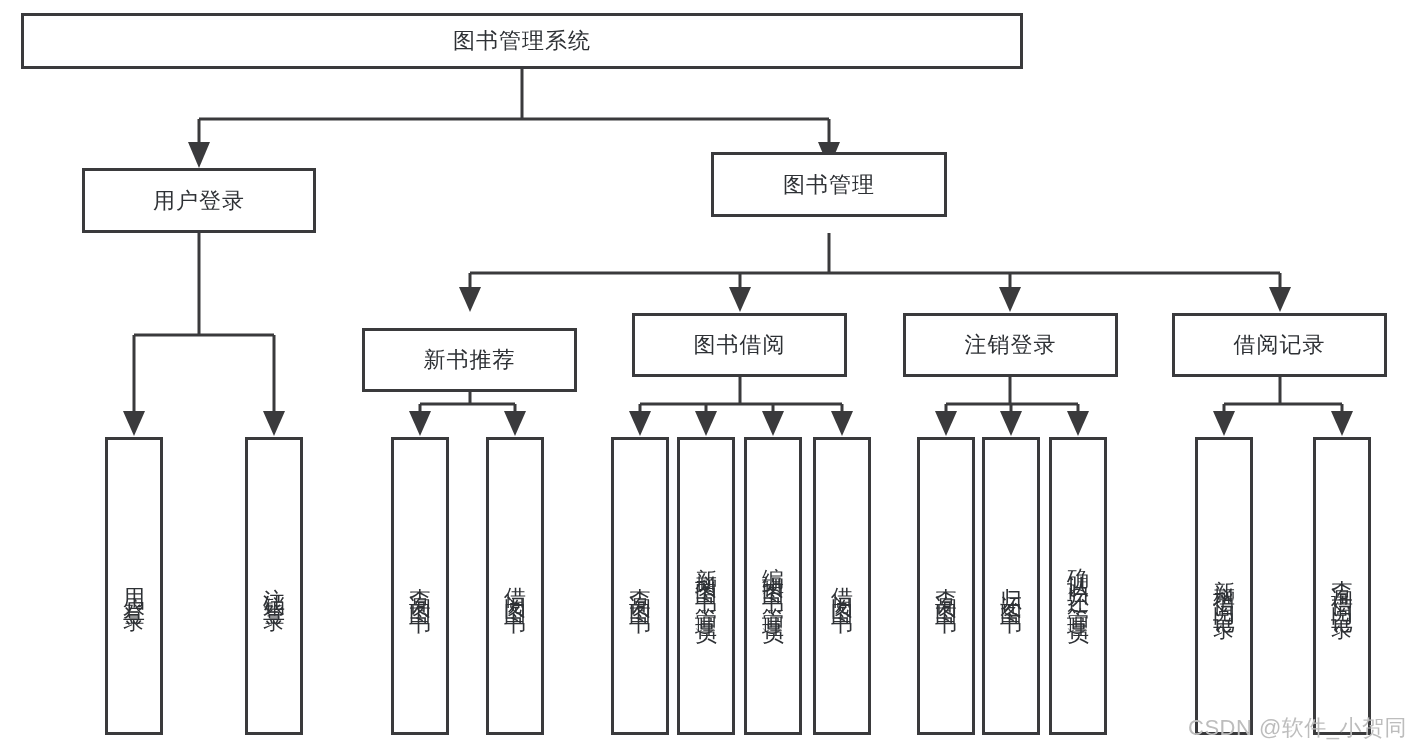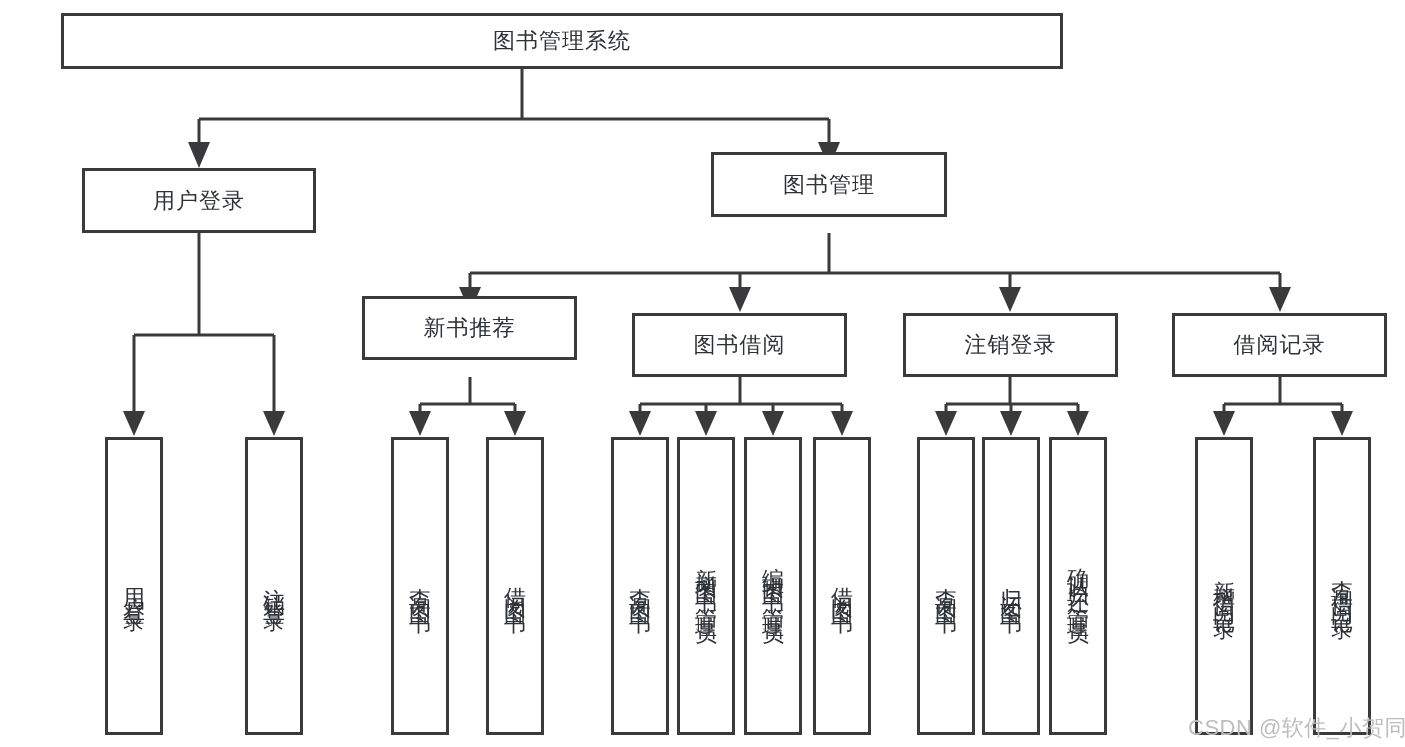--- a/index.html
+++ b/index.html
@@ -79,26 +79,26 @@
       <polygon points="762,411 784,411 773,436"></polygon>
       <polygon points="831,411 853,411 842,436"></polygon>
       <polygon points="935,411 957,411 946,436"></polygon>
       <polygon points="1000,411 1022,411 1011,436"></polygon>
       <polygon points="1067,411 1089,411 1078,436"></polygon>
       <polygon points="1213,411 1235,411 1224,436"></polygon>
       <polygon points="1331,411 1353,411 1342,436"></polygon>
     </g>
   </svg>
 
-  <div class="node" style="left:21px; top:13px; width:1002px; height:56px;margin-left:40px;">图书管理系统</div>
+  <div class="node" style="left:21px; top:13px; width:1002px; height:56px;">图书管理系统</div>
 
   <div class="node" style="left:82px; top:168px; width:234px; height:65px;">用户登录</div>
   <div class="node" style="left:711px; top:152px; width:236px; height:65px;">图书管理</div>
 
-  <div class="node" style="left:362px; top:296px; width:215px; height:64px;">新书推荐</div>
+  <div class="node" style="left:362px; top:328px; width:215px; height:64px;">新书推荐</div>
   <div class="node" style="left:632px; top:313px; width:215px; height:64px;">图书借阅</div>
   <div class="node" style="left:903px; top:313px; width:215px; height:64px;">注销登录</div>
   <div class="node" style="left:1172px; top:313px; width:215px; height:64px;">借阅记录</div>
 
   <div class="node vnode" style="left:105px; top:437px; width:58px; height:298px;">用户登录</div>
   <div class="node vnode" style="left:245px; top:437px; width:58px; height:298px;">注销登录</div>
 
   <div class="node vnode" style="left:391px; top:437px; width:58px; height:298px;">查询图书</div>
   <div class="node vnode" style="left:486px; top:437px; width:58px; height:298px;">借阅图书</div>
 

